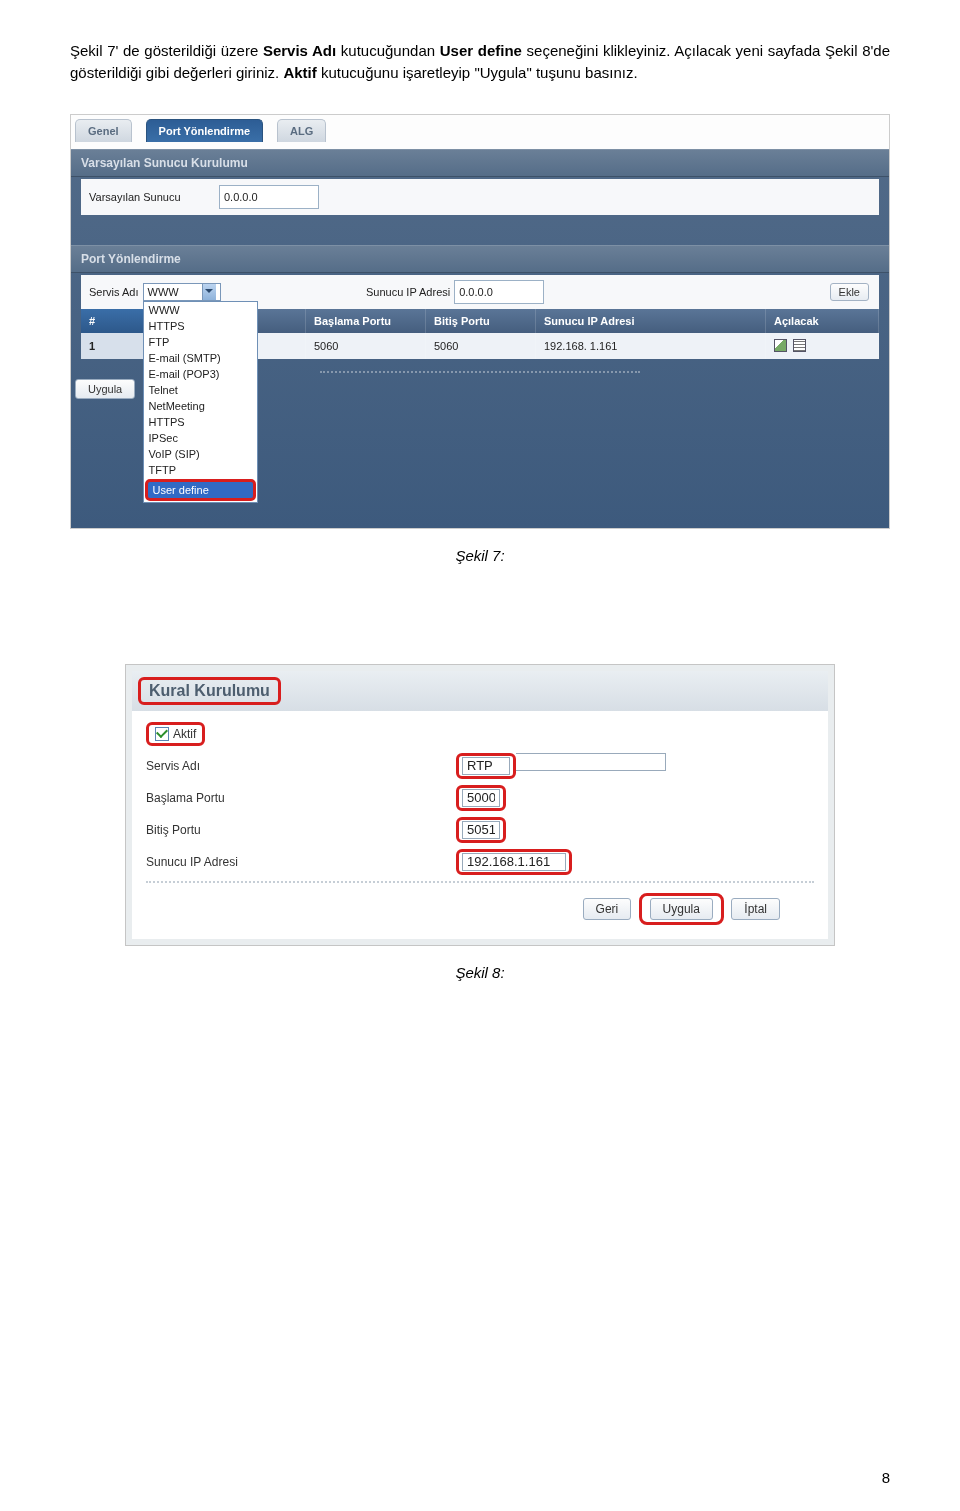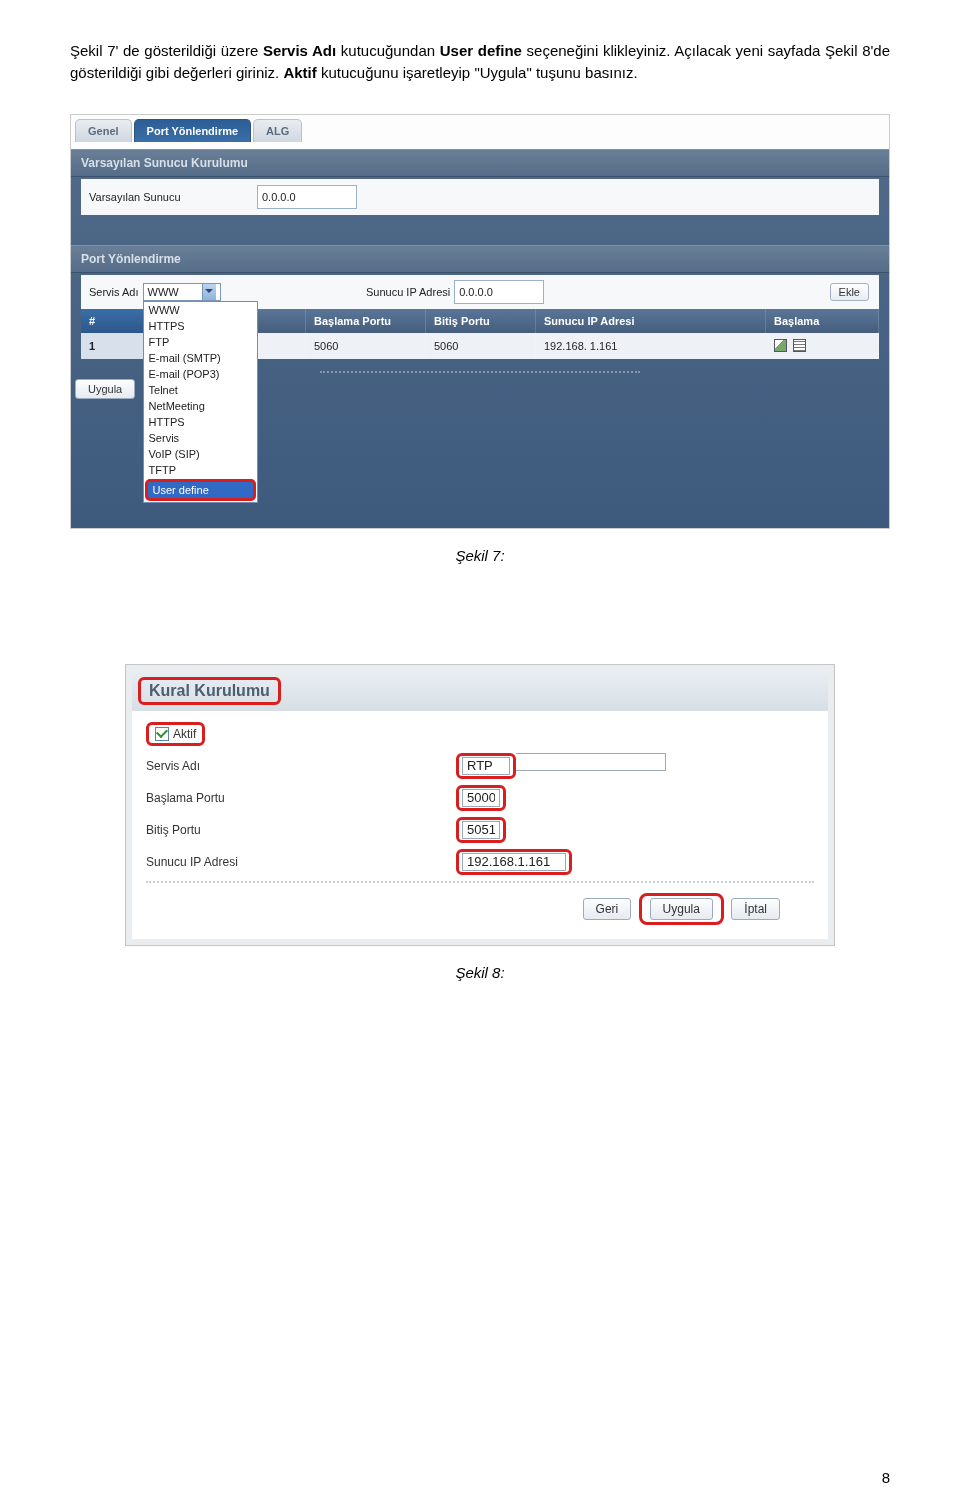--- a/index.html
+++ b/index.html
@@ -27,21 +27,21 @@
     margin: 0 auto;
     border: 1px solid #ccc;
     background: linear-gradient(#fdfdfd 0,#fdfdfd 34px,#516a88 34px,#3d5a7d 100%);
     position: relative;
     font-family: Tahoma, Arial, sans-serif;
     font-size: 11px;
     color: #fff;
   }
   .tabs {
     position: absolute; left: 4px; top: 4px;
-    display: flex; gap: 2px;
+    display: flex; gap: 14px;
   }
   .tab {
     background: linear-gradient(#e9edf1,#cfd7e0);
     color: #5a6c80;
     border: 1px solid #b8c2ce;
     border-bottom: none;
     border-radius: 5px 5px 0 0;
     padding: 5px 12px;
     font-weight: bold;
   }
@@ -63,21 +63,21 @@
   .sec1 { top: 34px; }
   .sec2 { top: 130px; }
 
   .row-plain {
     position: absolute; left: 10px; right: 10px;
     background: #f7f8fa;
     color: #222;
     display: flex; align-items: center;
     padding: 6px 8px;
   }
-  .row1 { top: 64px; height: 36px; gap: 38px; }
+  .row1 { top: 64px; height: 36px; }
   .row1 .lbl { width: 130px; }
   .inp {
     background: #fff; border: 1px solid #9cb1c6;
     padding: 2px 4px; font-size: 11px; color: #222;
     height: 24px;
   }
   .row1 .inp { width: 100px; }
 
   .filter-row { top: 160px; height: 34px; justify-content: flex-start; }
   .filter-row .lbl { margin-right: 4px; }
@@ -290,40 +290,40 @@
       </div>
       <div class="dd-list">
         <div>WWW</div>
         <div>HTTPS</div>
         <div>FTP</div>
         <div>E-mail (SMTP)</div>
         <div>E-mail (POP3)</div>
         <div>Telnet</div>
         <div>NetMeeting</div>
         <div>HTTPS</div>
-        <div>Servis</div>
+        <div>IPSec</div>
         <div>VoIP (SIP)</div>
         <div>TFTP</div>
         <div class="hl">User define</div>
       </div>
     </div>
     <div class="mid">
       <span class="lbl">Sunucu IP Adresi</span>
       <input class="inp" value="0.0.0.0" style="">
     </div>
     <span class="ekle">Ekle</span>
   </div>
 
   <div class="thead">
     <div class="c c-hash hd">#</div>
     <div class="c c-s">Servis Adı</div>
     <div class="c c-b">Başlama Portu</div>
     <div class="c c-e">Bitiş Portu</div>
     <div class="c c-ip">Sunucu IP Adresi</div>
-    <div class="c c-d">Başlama</div>
+    <div class="c c-d">Açılacak</div>
   </div>
   <div class="trow">
     <div class="c c-hash">1</div>
     <div class="c c-s">VoIP (SIP)</div>
     <div class="c c-b">5060</div>
     <div class="c c-e">5060</div>
     <div class="c c-ip">192.168. 1.161</div>
     <div class="c c-d">
       <span class="ico edit"></span>
       <span class="ico del"></span>

